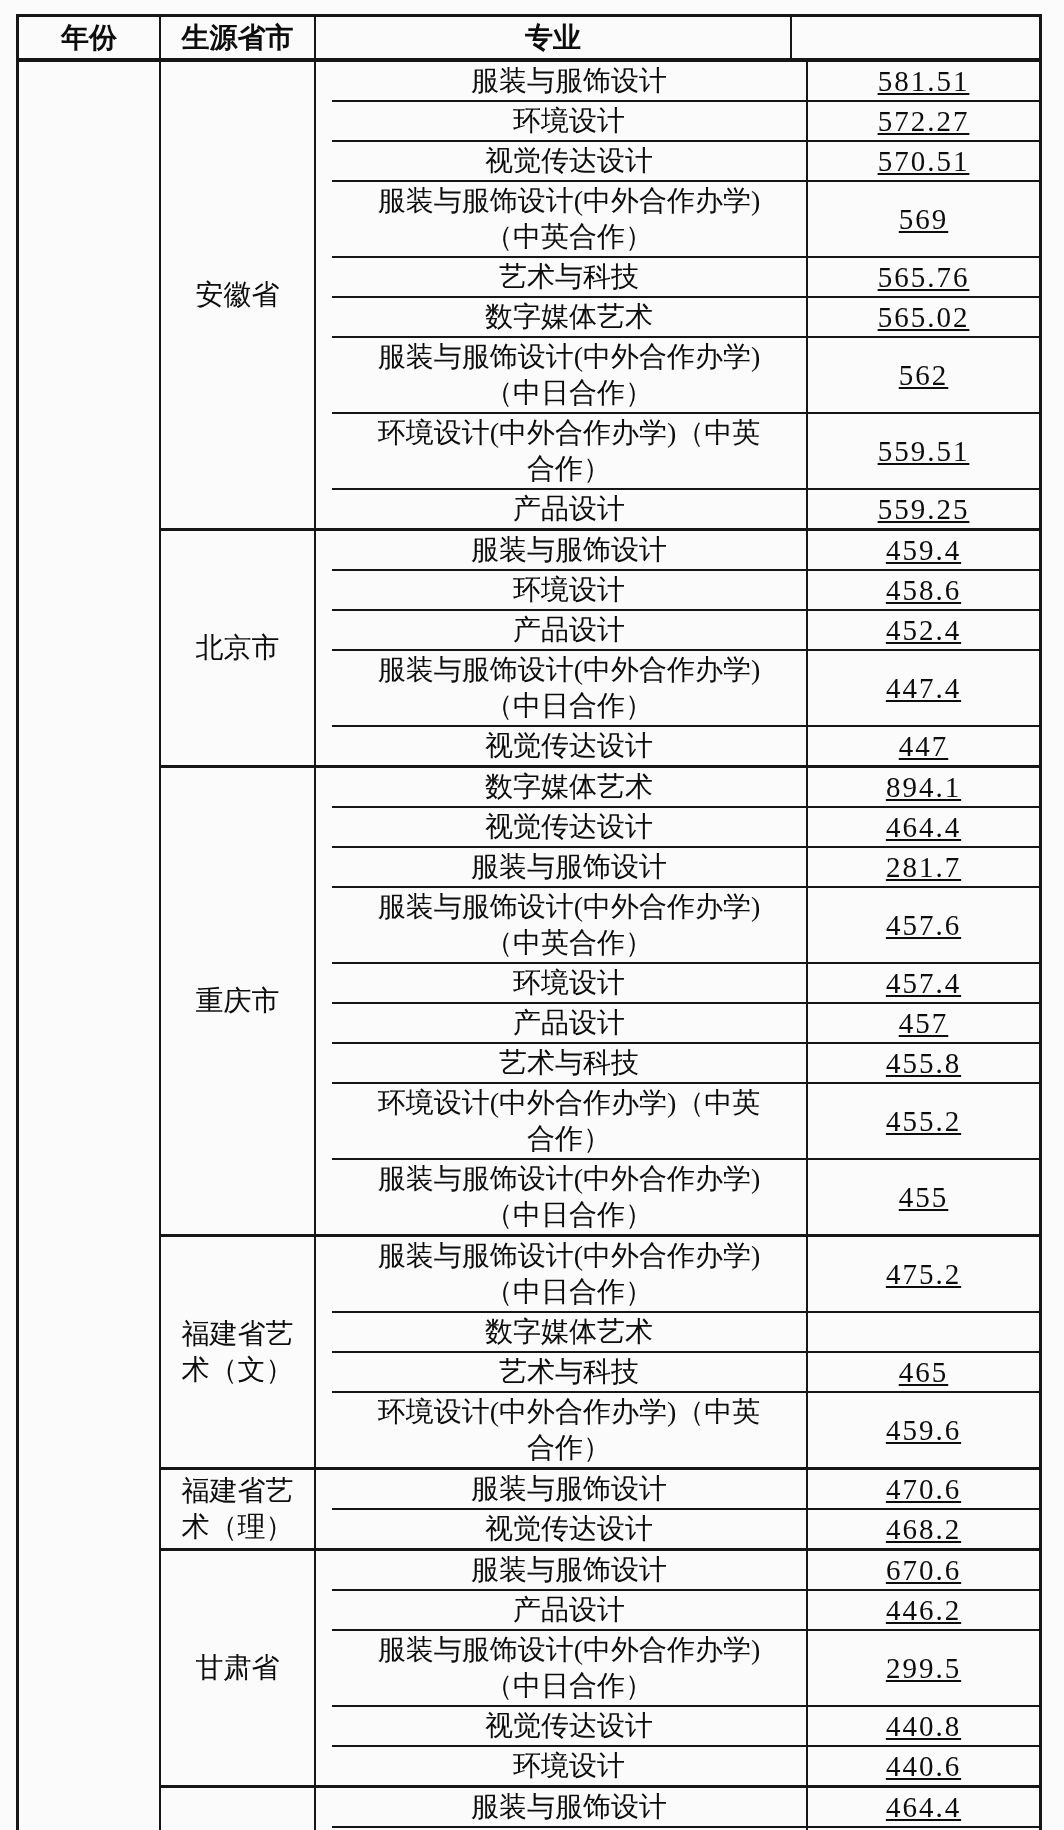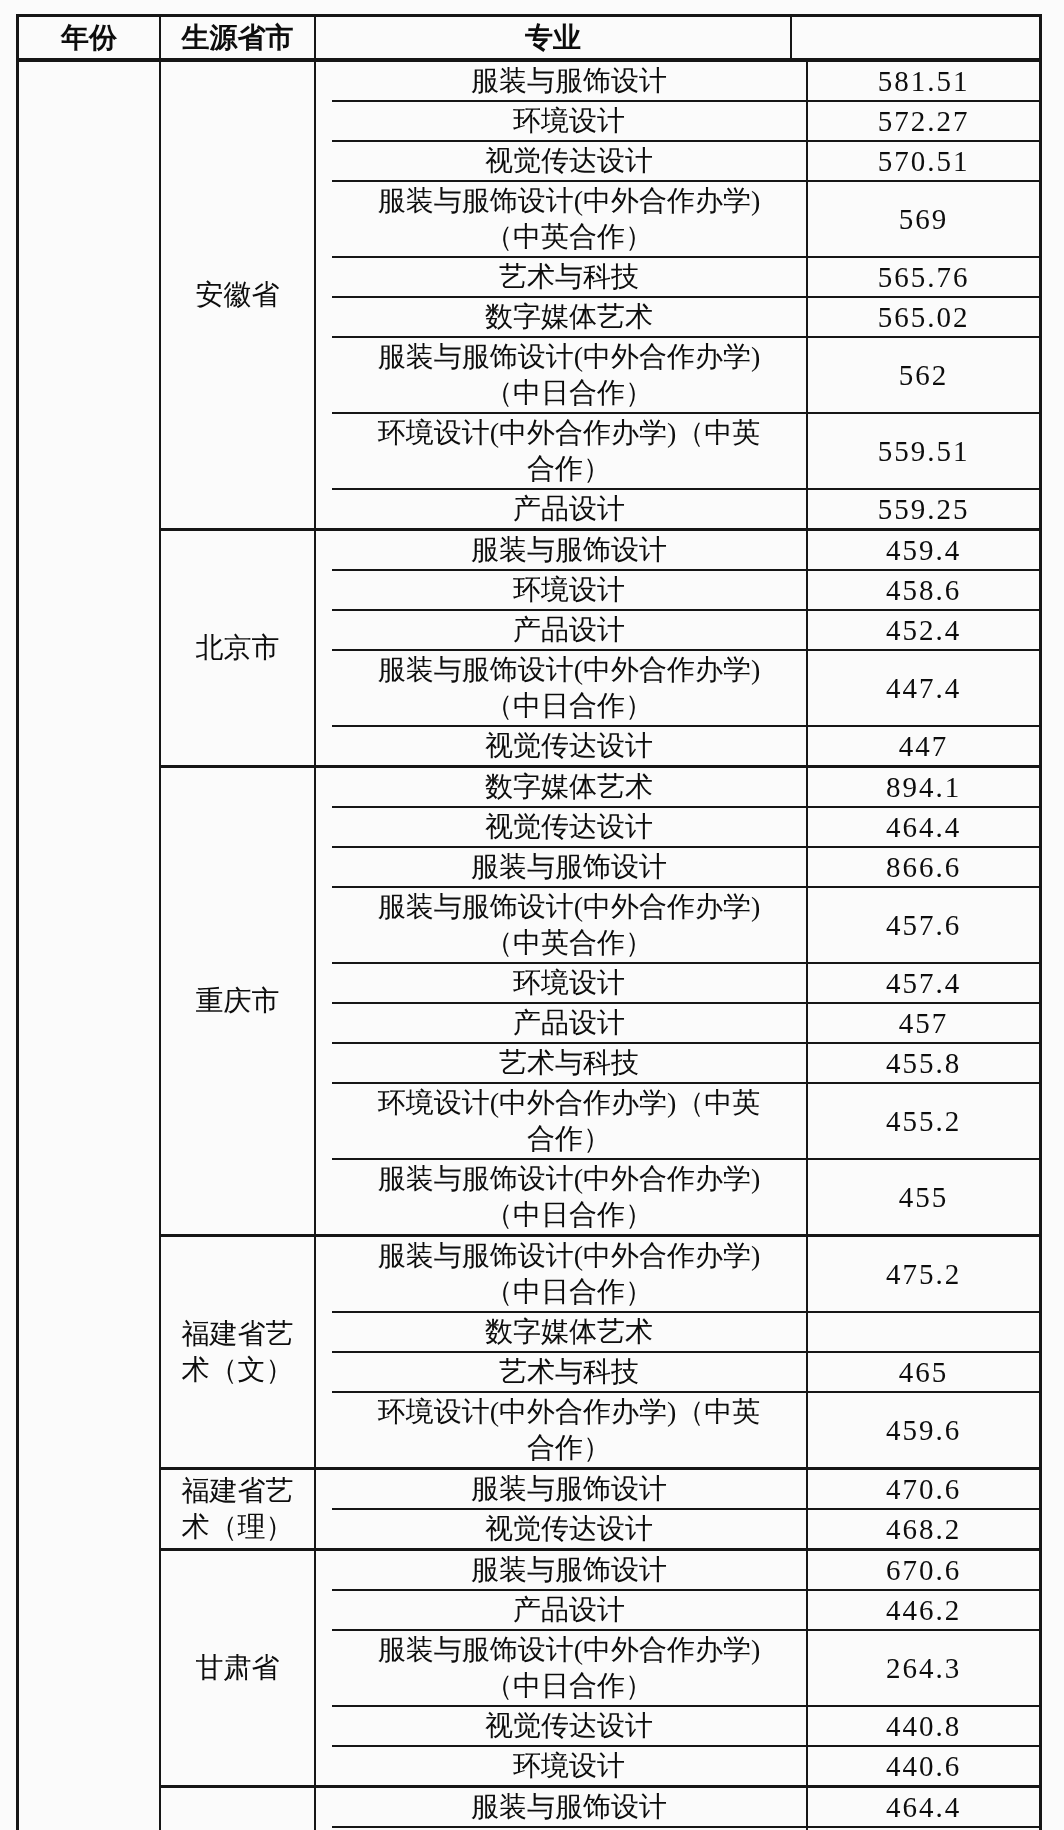--- a/index.html
+++ b/index.html
@@ -77,20 +77,21 @@
   .major {
     width: 476px;
     border-right: 2px solid #161616;
     white-space: pre-line;
     padding: 1px 4px;
   }
   .score {
     flex: 1;
     font-size: 29px;
     letter-spacing: 2px;
+    text-decoration: underline;
   }
 </style>
 </head>
 <body>
 
 <div class="table">
   <div class="header-row">
     <div class="header-cell hc-year">年份</div>
     <div class="header-cell hc-prov">生源省市</div>
     <div class="header-cell hc-major">专业</div>
@@ -190,21 +191,21 @@
     <div class="cell score">894.1</div>
   </div>
 
   <div class="row">
     <div class="cell major">视觉传达设计</div>
     <div class="cell score">464.4</div>
   </div>
 
   <div class="row">
     <div class="cell major">服装与服饰设计</div>
-    <div class="cell score">866.6</div>
+    <div class="cell score">281.7</div>
   </div>
 
   <div class="row">
     <div class="cell major">服装与服饰设计(中外合作办学)
 （中英合作）</div>
     <div class="cell score">457.6</div>
   </div>
 
   <div class="row">
     <div class="cell major">环境设计</div>
@@ -285,21 +286,21 @@
   </div>
 
   <div class="row">
     <div class="cell major">产品设计</div>
     <div class="cell score">446.2</div>
   </div>
 
   <div class="row">
     <div class="cell major">服装与服饰设计(中外合作办学)
 （中日合作）</div>
-    <div class="cell score">264.3</div>
+    <div class="cell score">299.5</div>
   </div>
 
   <div class="row">
     <div class="cell major">视觉传达设计</div>
     <div class="cell score">440.8</div>
   </div>
 
   <div class="row">
     <div class="cell major">环境设计</div>
     <div class="cell score">440.6</div>

